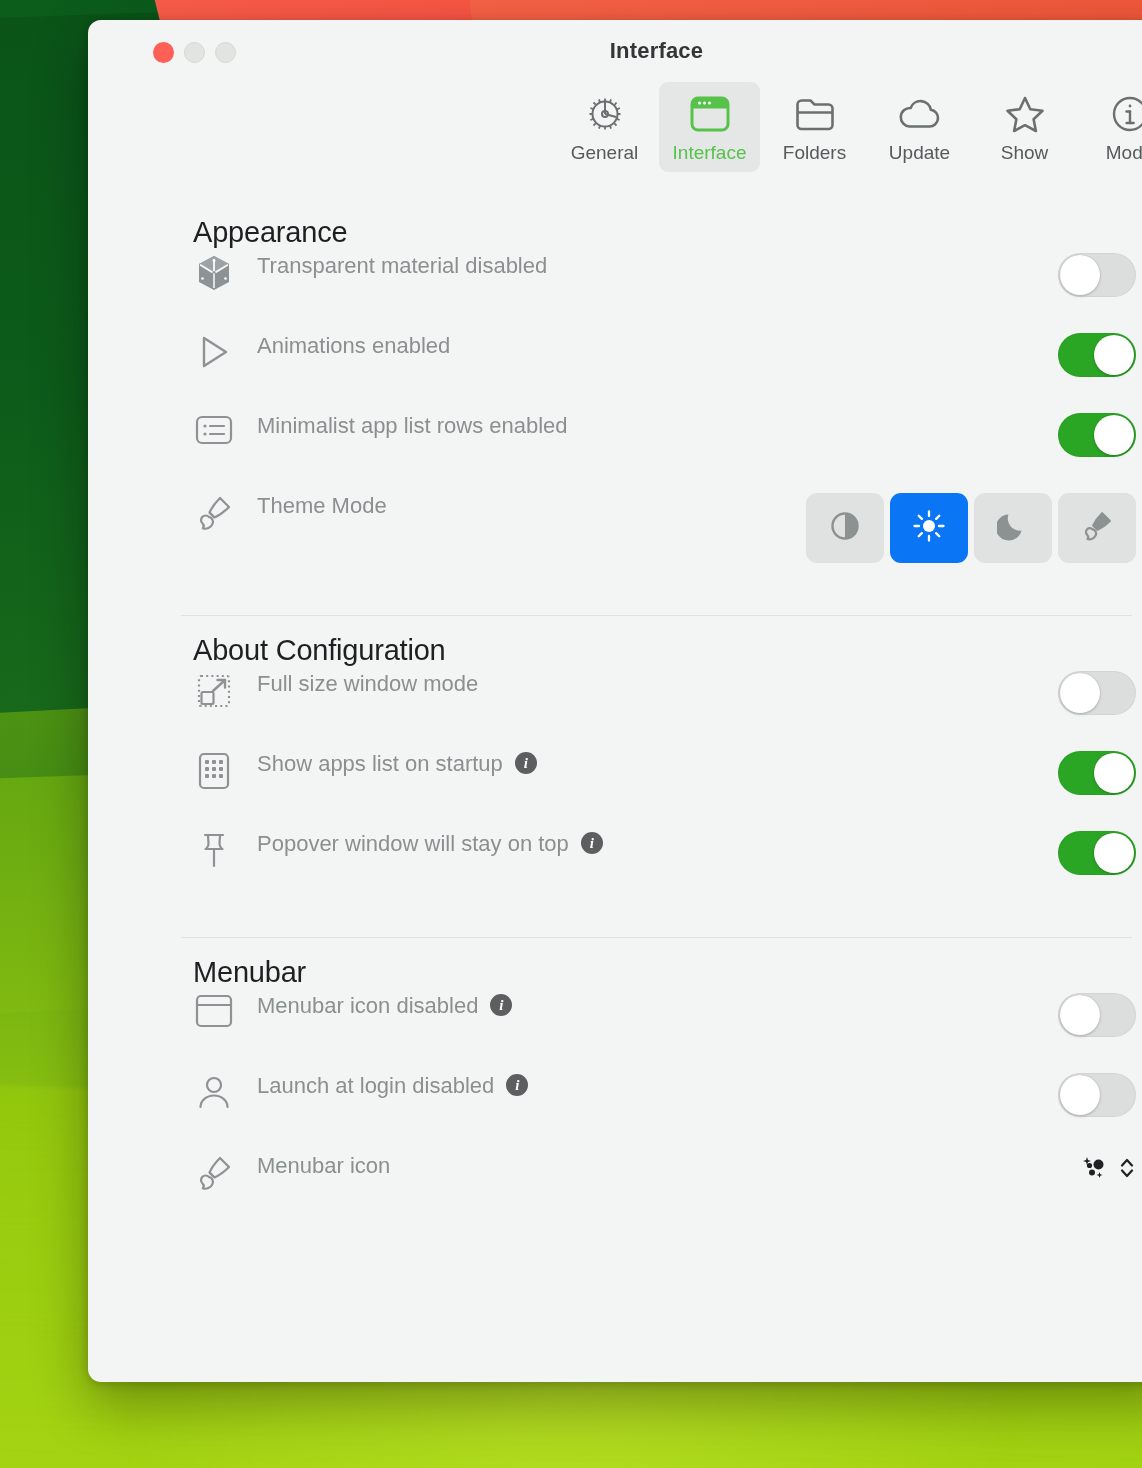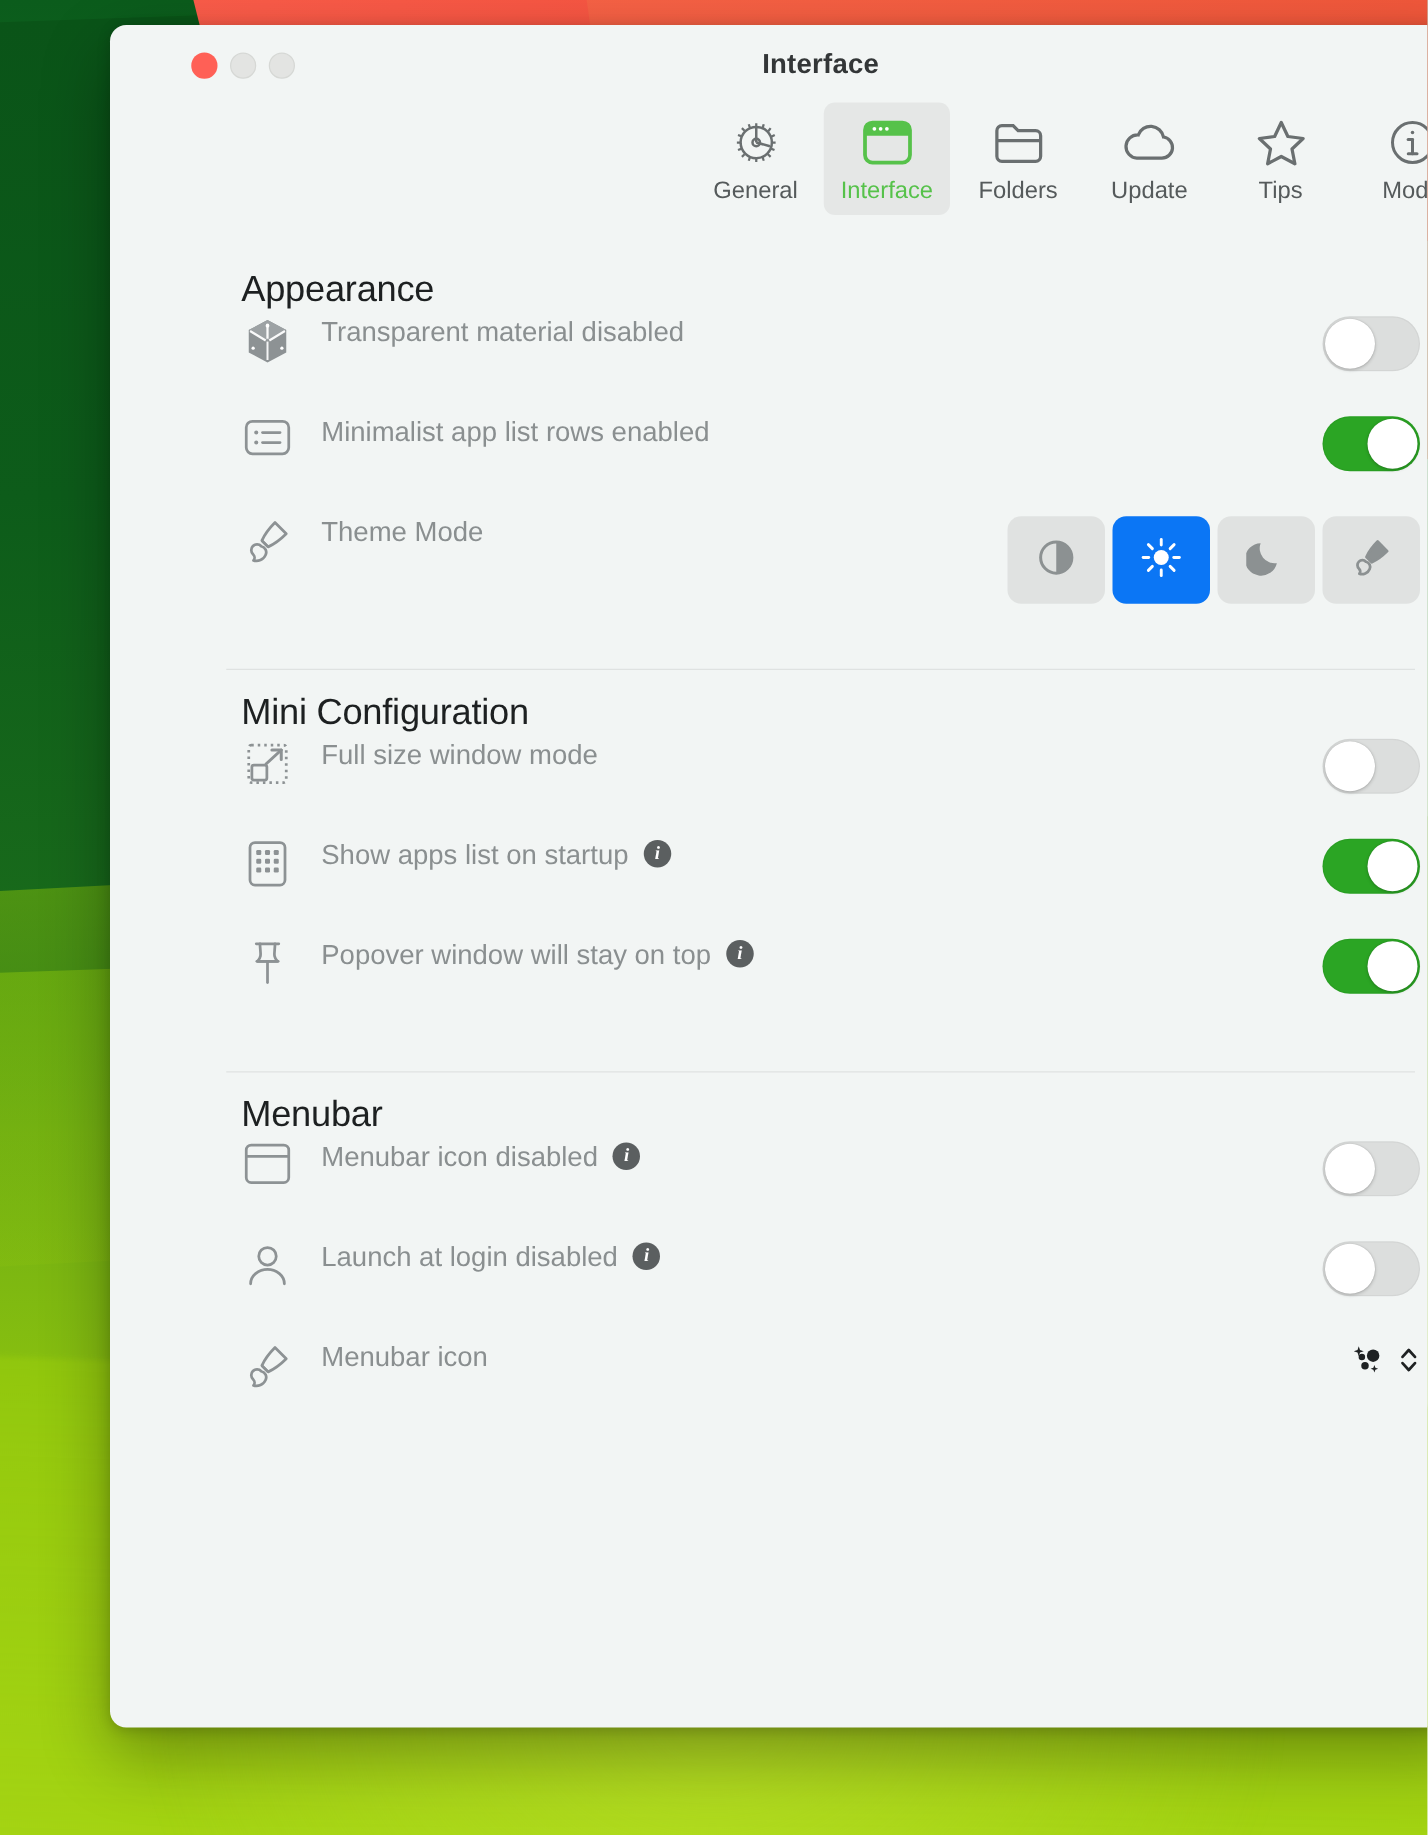--- a/index.html
+++ b/index.html
@@ -324,21 +324,21 @@
         </span>
         <span class="tab-label">Update</span>
       </div>
 
       <div class="tab">
         <span class="tab-icon">
           <svg width="42" height="40" viewBox="0 0 42 40" fill="none" stroke="#6a6f70" stroke-width="2.6" stroke-linejoin="round">
             <path d="M21 4 L26.3 15.2 L38.5 16.8 L29.6 25.2 L31.9 37 L21 31.2 L10.1 37 L12.4 25.2 L3.5 16.8 L15.7 15.2 Z"></path>
           </svg>
         </span>
-        <span class="tab-label">Tips</span>
+        <span class="tab-label">Show</span>
       </div>
 
       <div class="tab">
         <span class="tab-icon">
           <svg width="40" height="40" viewBox="0 0 40 40" fill="none" stroke="#6a6f70" stroke-width="2.4">
             <circle cx="20" cy="20" r="16"></circle>
             <circle cx="20" cy="12" r="1.4" fill="#6a6f70" stroke="none"></circle>
             <path d="M20 17.5 V29" stroke-linecap="round"></path>
             <path d="M16.5 17.5 H20" stroke-linecap="round"></path>
             <path d="M16.6 29 H23.6" stroke-linecap="round"></path>
@@ -365,20 +365,32 @@
             <circle cx="31.5" cy="25.5" r="1.3" fill="#ffffff"></circle>
           </svg>
         </span>
         <span class="row-label">Transparent material disabled</span>
         <span class="spacer"></span>
         <span class="toggle">
           <span class="knob"></span>
         </span>
       </div>
 
+      <div class="row">
+        <span class="row-icon">
+          <svg width="38" height="38" viewBox="0 0 38 38" fill="none" stroke="#8d9294" stroke-width="2.4" stroke-linejoin="round">
+            <path d="M9 5 L31 19 L9 33 Z"></path>
+          </svg>
+        </span>
+        <span class="row-label">Animations enabled</span>
+        <span class="spacer"></span>
+        <span class="toggle on">
+          <span class="knob"></span>
+        </span>
+      </div>
 
       <div class="row">
         <span class="row-icon">
           <svg width="40" height="34" viewBox="0 0 40 34" fill="none" stroke="#8d9294" stroke-width="2.2">
             <rect x="3" y="4" width="34" height="26" rx="5"></rect>
             <circle cx="11" cy="13" r="1.6" fill="#8d9294" stroke="none"></circle>
             <circle cx="11" cy="21" r="1.6" fill="#8d9294" stroke="none"></circle>
             <path d="M16 13 H30" stroke-linecap="round"></path>
             <path d="M16 21 H30" stroke-linecap="round"></path>
           </svg>
@@ -442,21 +454,21 @@
                 <path d="M15 24 a4.6 4.6 0 1 0 -6.5 6.5 c1.3 1.3 1.6 3.4 0.3 4.8 c3.5 1.3 8.2 -0.6 9.6 -4.2 a4.9 4.9 0 0 0 -3.4 -7.1 Z"></path>
               </svg>
             </span>
           </span>
 
         </span>
       </div>
 
       <div class="divider"></div>
 
-      <div class="section-title">Mini Configuration</div>
+      <div class="section-title">About Configuration</div>
 
       <div class="row">
         <span class="row-icon">
           <svg width="40" height="40" viewBox="0 0 40 40" fill="none" stroke="#8d9294">
             <rect x="5" y="5" width="30" height="30" rx="2" stroke-dasharray="2 3.2" stroke-width="2.2"></rect>
             <rect x="7.5" y="21" width="12" height="12" rx="1.6" stroke-width="2.2"></rect>
             <path d="M19 20 L31 9" stroke-width="2.4" stroke-linecap="round"></path>
             <path d="M23.5 9 H31 V16.5" stroke-width="2.4" stroke-linecap="round" stroke-linejoin="round"></path>
           </svg>
         </span>

